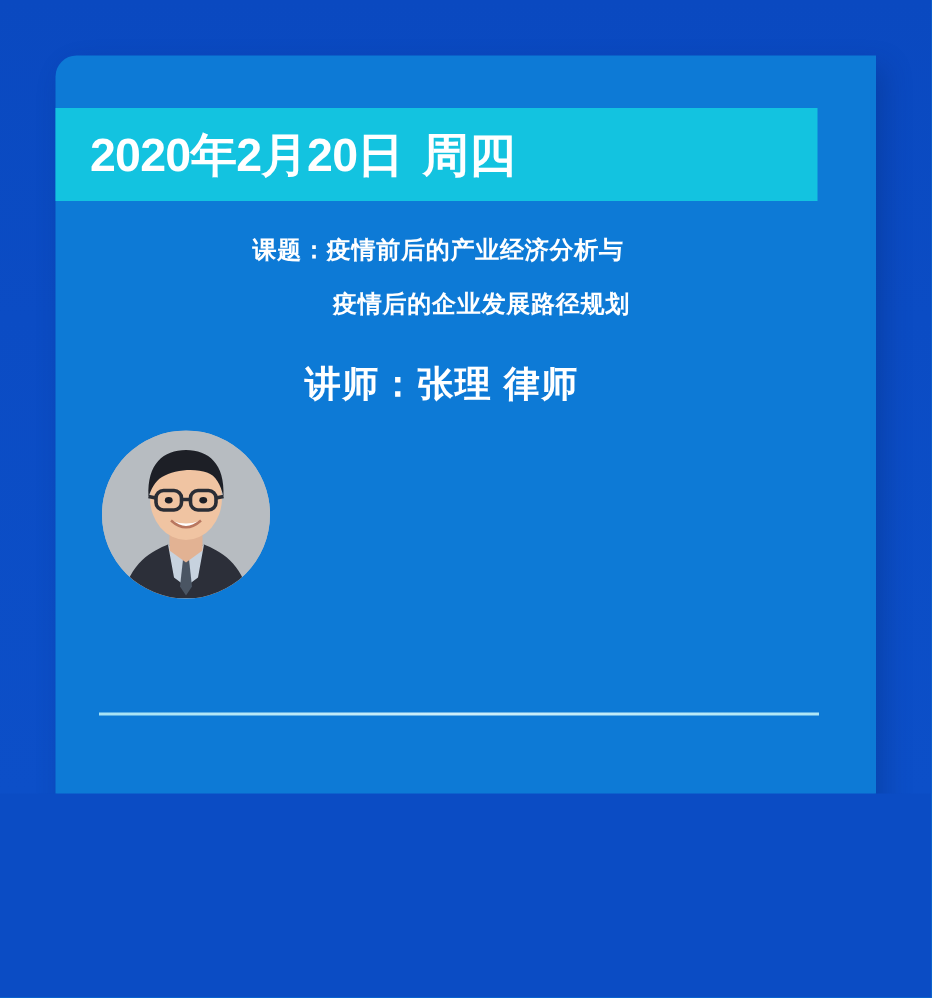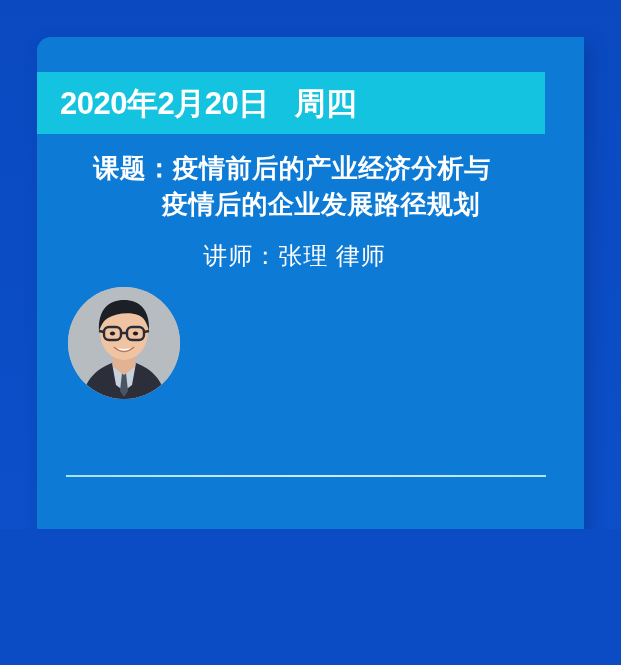--- a/index.html
+++ b/index.html
@@ -50,21 +50,21 @@
     font-weight: bold;
     letter-spacing: -0.5px;
     line-height: 1;
     white-space: nowrap;
   }
   .date-week {
     color: #ffffff;
     font-size: 31px;
     font-weight: bold;
     line-height: 1;
-    margin-left: 26px;
+    margin-left: 13px;
     white-space: nowrap;
   }
   .date-time {
     color: #ffffff;
     font-size: 23px;
     font-weight: bold;
     line-height: 1;
     margin-left: 5px;
     letter-spacing: -0.8px;
     white-space: nowrap;
@@ -74,41 +74,41 @@
     position: absolute;
     left: 37px;
     top: 150px;
     width: 547px;
     text-align: center;
     padding-right: 37px;
     box-sizing: border-box;
   }
   .title-line {
     color: #ffffff;
-    font-size: 26px;
+    font-size: 16px;
     font-weight: bold;
     line-height: 36px;
     letter-spacing: 0.5px;
     white-space: nowrap;
   }
   .title-line.indent {
     padding-left: 58px;
   }
   
   #lecturer {
     position: absolute;
     left: 37px;
     top: 240px;
     width: 547px;
     text-align: center;
     padding-right: 32px;
     box-sizing: border-box;
     color: #ffffff;
     font-size: 24px;
-    font-weight: normal;
+    font-weight: bold;
     letter-spacing: 1px;
   }
   
   #avatar {
     position: absolute;
     left: 68px;
     top: 287px;
     width: 112px;
     height: 112px;
     border-radius: 50%;

